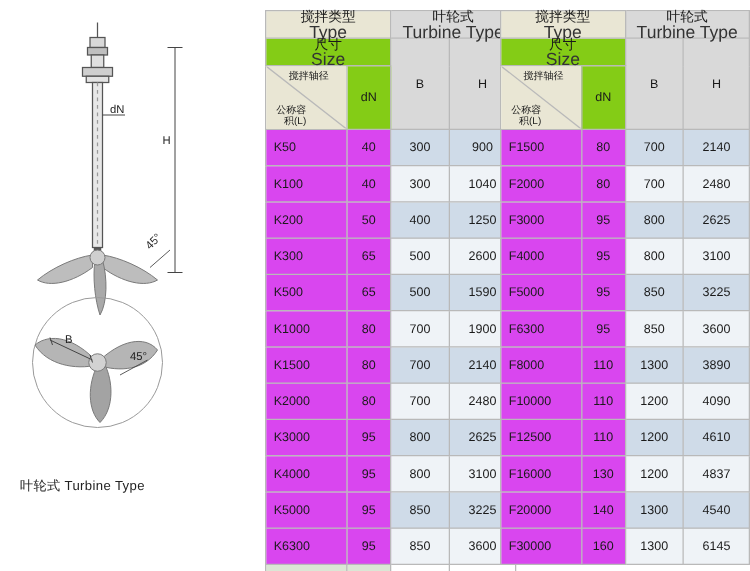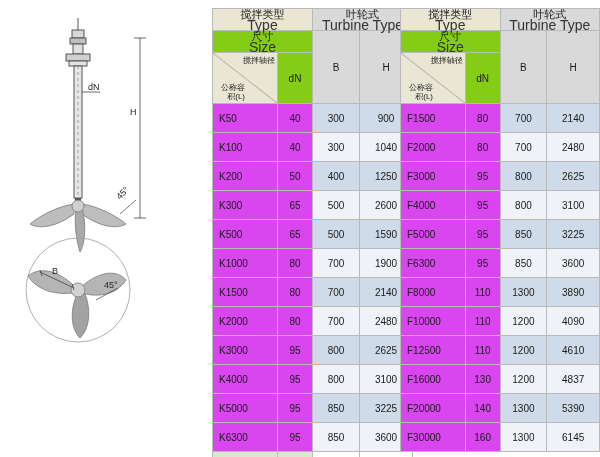--- a/index.html
+++ b/index.html
@@ -55,21 +55,21 @@
     background:#e9e6d4;
   }
   .corner .line{
     position:absolute;left:0;top:0;width:100%;height:100%;
   }
   .corner .lbl-a{ 
     position:absolute;left:2px;bottom:2px;
     font-size:8px;line-height:9px;text-align:right;width:30px;
   }
   .corner .lbl-b{ 
-    position:absolute;right:2px;top:3px;
+    position:absolute;right:14px;top:3px;
     font-size:8px;line-height:9px;text-align:right;width:34px;
   }
   .mini{width:34px;}
 
   tbody td{height:28px;}
   .col-name{width:58px;text-align:left;padding-left:6px;}
   .col-dn{width:34px;}
   .col-b{width:46px;}
   .col-h{width:52px;}
 
@@ -143,20 +143,21 @@
         <line x1="72" y1="284" x2="74" y2="290"></line>
       </g>
       <text x="52" y="274" class="dim-label" font-size="10">B</text>
 
       <g stroke="#444" stroke-width=".7" fill="none">
         <line x1="96" y1="300" x2="118" y2="288"></line>
       </g>
       <text x="104" y="288" class="dim-label" font-size="9">45°</text>
     </svg>
 
+    <div class="illu-caption">叶轮式  Turbine Type</div>
   </div>
 
   <div class="tbl-wrap left">
     <table>
       <thead>
         <tr>
           <td class="hd-type" colspan="2">
             <span class="cn">搅拌类型</span>
             <span class="en">Type</span>
           </td>
@@ -358,21 +359,21 @@
         <tr>
           <td class="col-name beige">F16000</td>
           <td class="col-dn beige">130</td>
           <td class="col-b pale">1200</td>
           <td class="col-h pale">4837</td>
         </tr>
         <tr>
           <td class="col-name beige">F20000</td>
           <td class="col-dn beige">140</td>
           <td class="col-b blue">1300</td>
-          <td class="col-h blue">5390</td>
+          <td class="col-h blue">4540</td>
         </tr>
         <tr>
           <td class="col-name beige">F30000</td>
           <td class="col-dn beige">160</td>
           <td class="col-b pale">1300</td>
           <td class="col-h pale">6145</td>
         </tr>
       </tbody>
     </table>
   </div>

